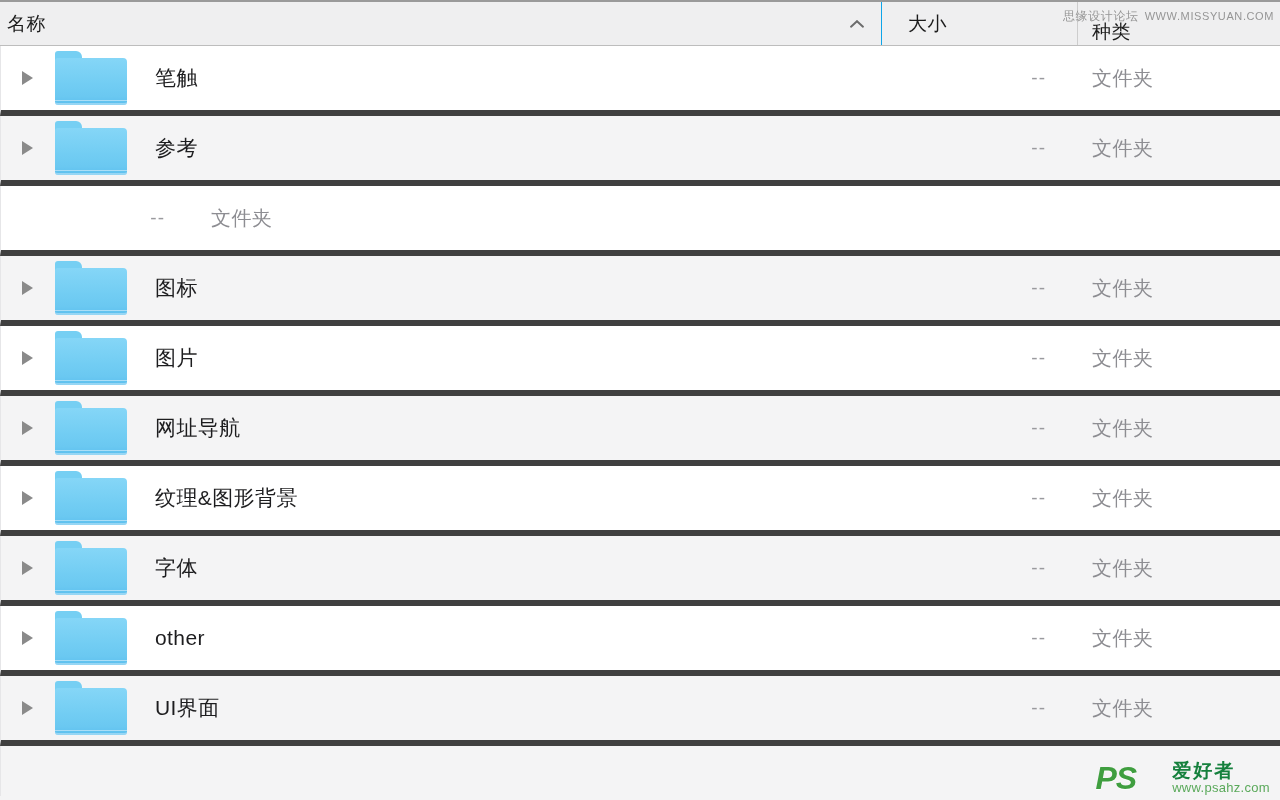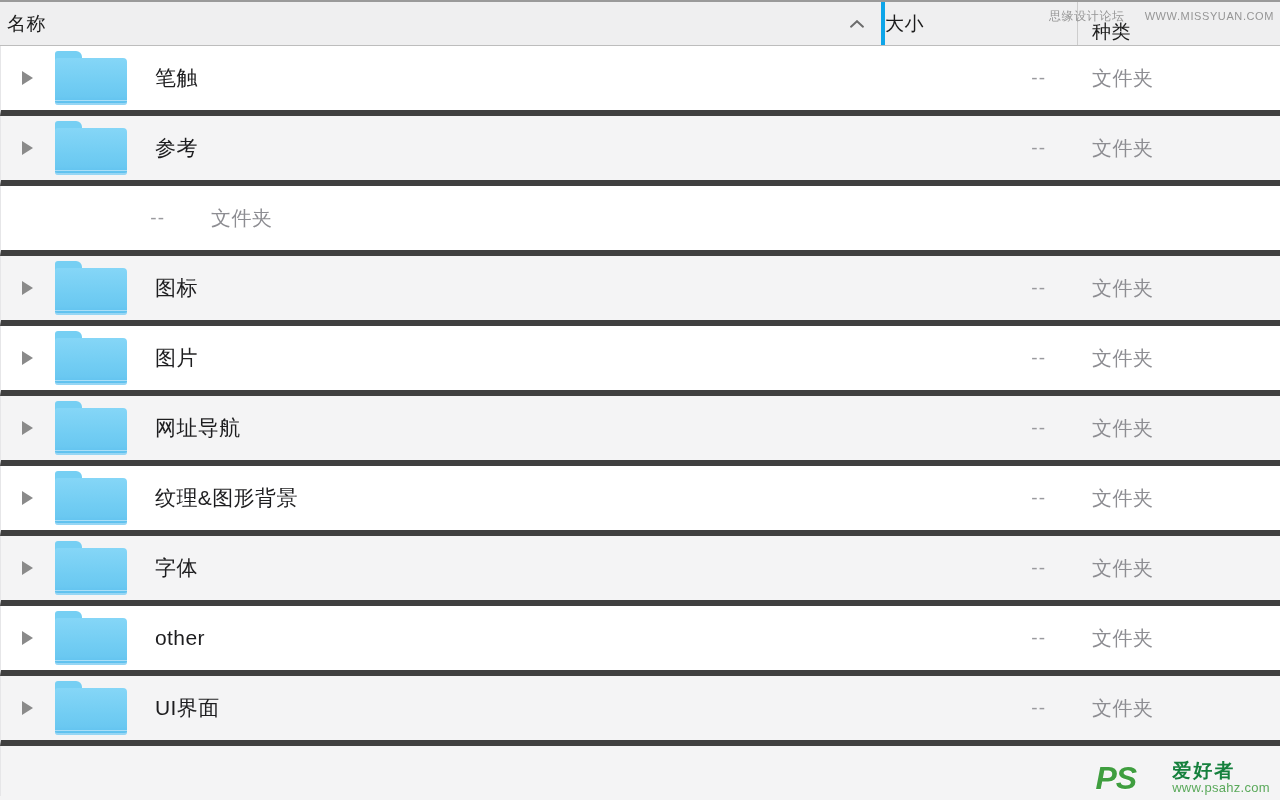--- a/index.html
+++ b/index.html
@@ -46,21 +46,22 @@
 
   .hcell.name-h {
     width: 881px;
     padding-left: 7px;
     justify-content: space-between;
     padding-right: 16px;
   }
 
   .hcell.size-h {
     width: 196px;
-    border-left: 4px solid #0ea5e9;
+    padding-left: 26px;
+    border-left: 1px solid #0ea5e9;
   }
 
   .hcell.kind-h {
     flex: 1;
     padding-left: 14px;
     border-left: 1px solid #cdcdcd;
     align-items: flex-end;
   }
 
   .sort-chevron {
@@ -88,21 +89,21 @@
     top: 6px;
     right: 6px;
     font-size: 12px;
     color: #8e8e8e;
     letter-spacing: 0.6px;
     white-space: nowrap;
     opacity: 0.92;
     pointer-events: none;
   }
   .wm-top .wm-cn { margin-right: 6px; }
-  .wm-top .wm-url { font-size: 11px; margin-left: 14px; }
+  .wm-top .wm-url { font-size: 11px; }
 
   
   .file-list {
     position: relative;
     background: #ffffff;
   }
 
   .row {
     display: flex;
     align-items: center;

